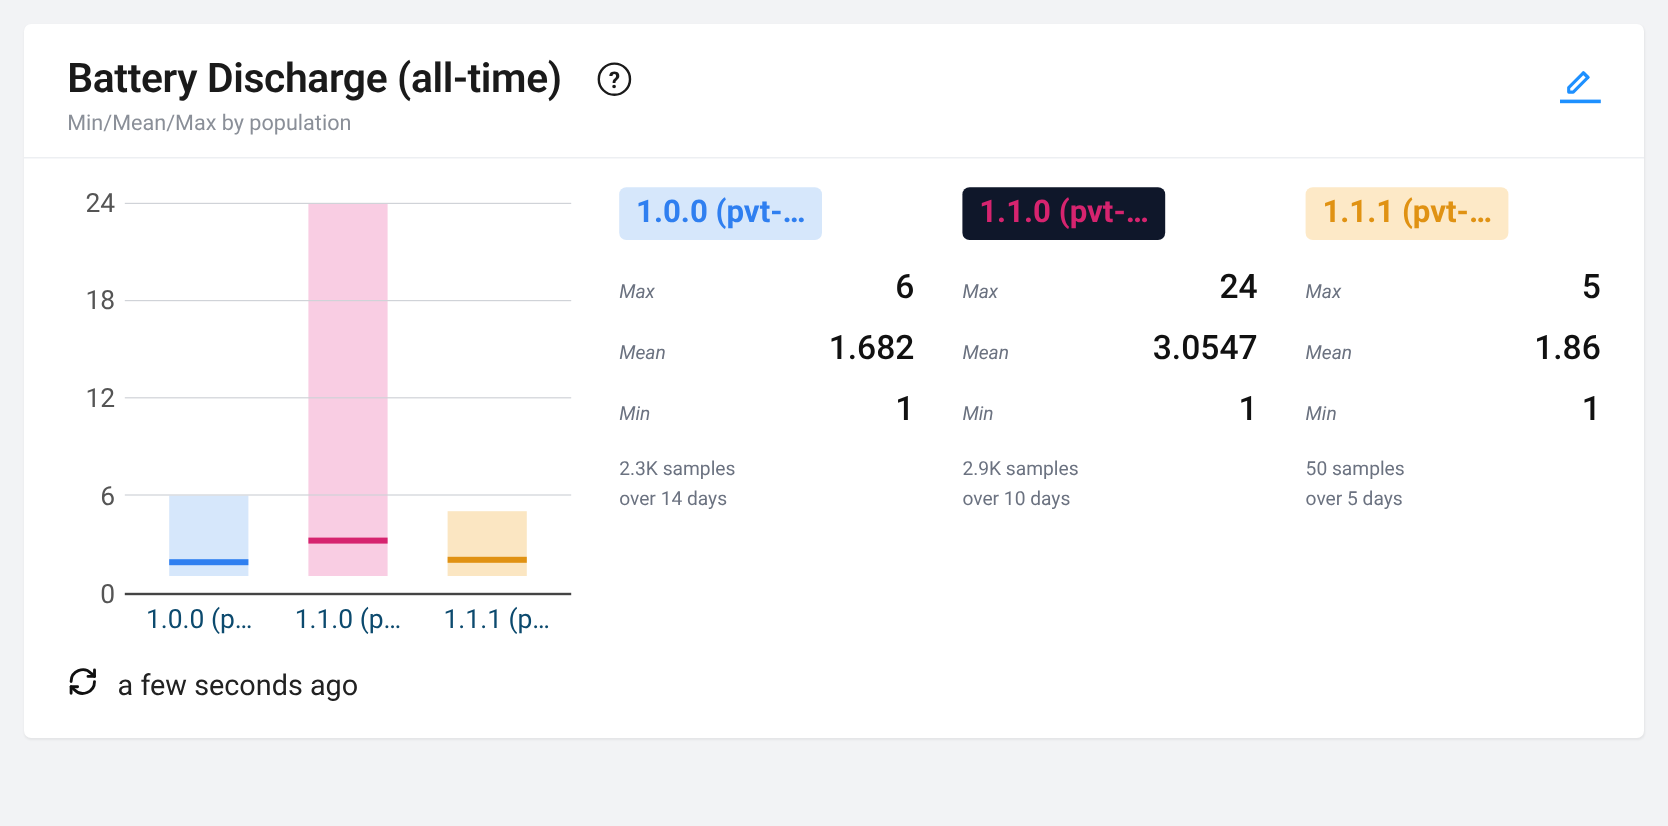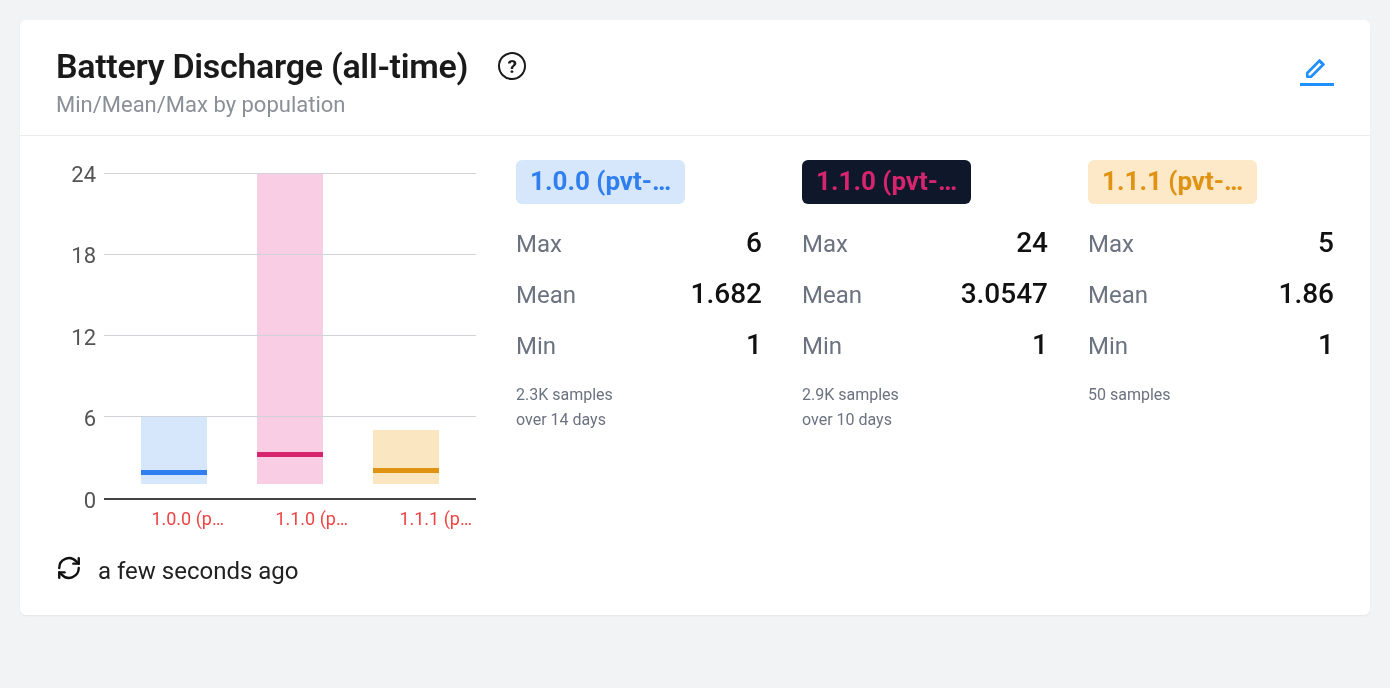--- a/index.html
+++ b/index.html
@@ -34,21 +34,21 @@
     width: 28px; height: 28px;
     border: 2.5px solid #1a1a1a;
     border-radius: 50%;
     display: inline-flex;
     align-items: center;
     justify-content: center;
     font-size: 19px;
     font-weight: 700;
   }
   .card-subtitle {
-    font-size: 22px;
+    font-size: 18px;
     color: #8a8f98;
     margin-top: 6px;
   }
   .edit-btn {
     color: #1e90ff;
     width: 34px; height: 34px;
     display: flex; align-items: center; justify-content: center;
     margin-top: 6px;
     border-bottom: 3px solid #1e90ff;
     padding-bottom: 2px;
@@ -111,23 +111,23 @@
   }
   .bar .range { position: absolute; left:0; right:0; }
   .bar .mean  { position: absolute; left:0; right:0; height: 5px; }
   .x-labels {
     display: flex;
     padding-left: 48px;
     padding-top: 8px;
   }
   .x-lab {
     flex: 1;
-    text-align: right;
-    font-size: 18px;
-    color: #ef4444;
+    text-align: center;
+    font-size: 22px;
+    color: #0c4a6e;
     white-space: nowrap;
     overflow: hidden;
     text-overflow: ellipsis;
     padding: 0 4px;
   }
 
   
   .stats {
     flex: 1;
     display: flex;
@@ -144,21 +144,21 @@
     overflow: hidden;
     text-overflow: ellipsis;
     max-width: 100%;
   }
   .kv {
     display: flex;
     align-items: baseline;
     justify-content: space-between;
     margin-top: 18px;
   }
-  .kv .k { font-size: 24px; color: #6b7280; }
+  .kv .k { font-size: 16px; color: #6b7280; font-style: italic; }
   .kv .v { font-size: 28px; color: #111; font-weight: 500; }
   .samples {
     margin-top: 22px;
     font-size: 16px;
     color: #6b7280;
     line-height: 1.55;
   }
 
   .refresh-row {
     display: flex;
@@ -267,20 +267,21 @@
             <span class="k">Max</span>
             <span class="v">5</span>
           </div><div class="kv">
             <span class="k">Mean</span>
             <span class="v">1.86</span>
           </div><div class="kv">
             <span class="k">Min</span>
             <span class="v">1</span>
           </div><div class="samples">
             <div>50 samples</div>
+            <div>over 5 days</div>
           </div></div>
       </div>
 
   </div>
 
   <div class="refresh-row">
     <span>
       <svg viewBox="0 0 24 24" fill="none" stroke="#111" stroke-width="2.2" stroke-linecap="round" stroke-linejoin="round">
         <path d="M3 12a9 9 0 0 1 15.5-6.3L21 8"></path>
         <path d="M21 3v5h-5"></path>

